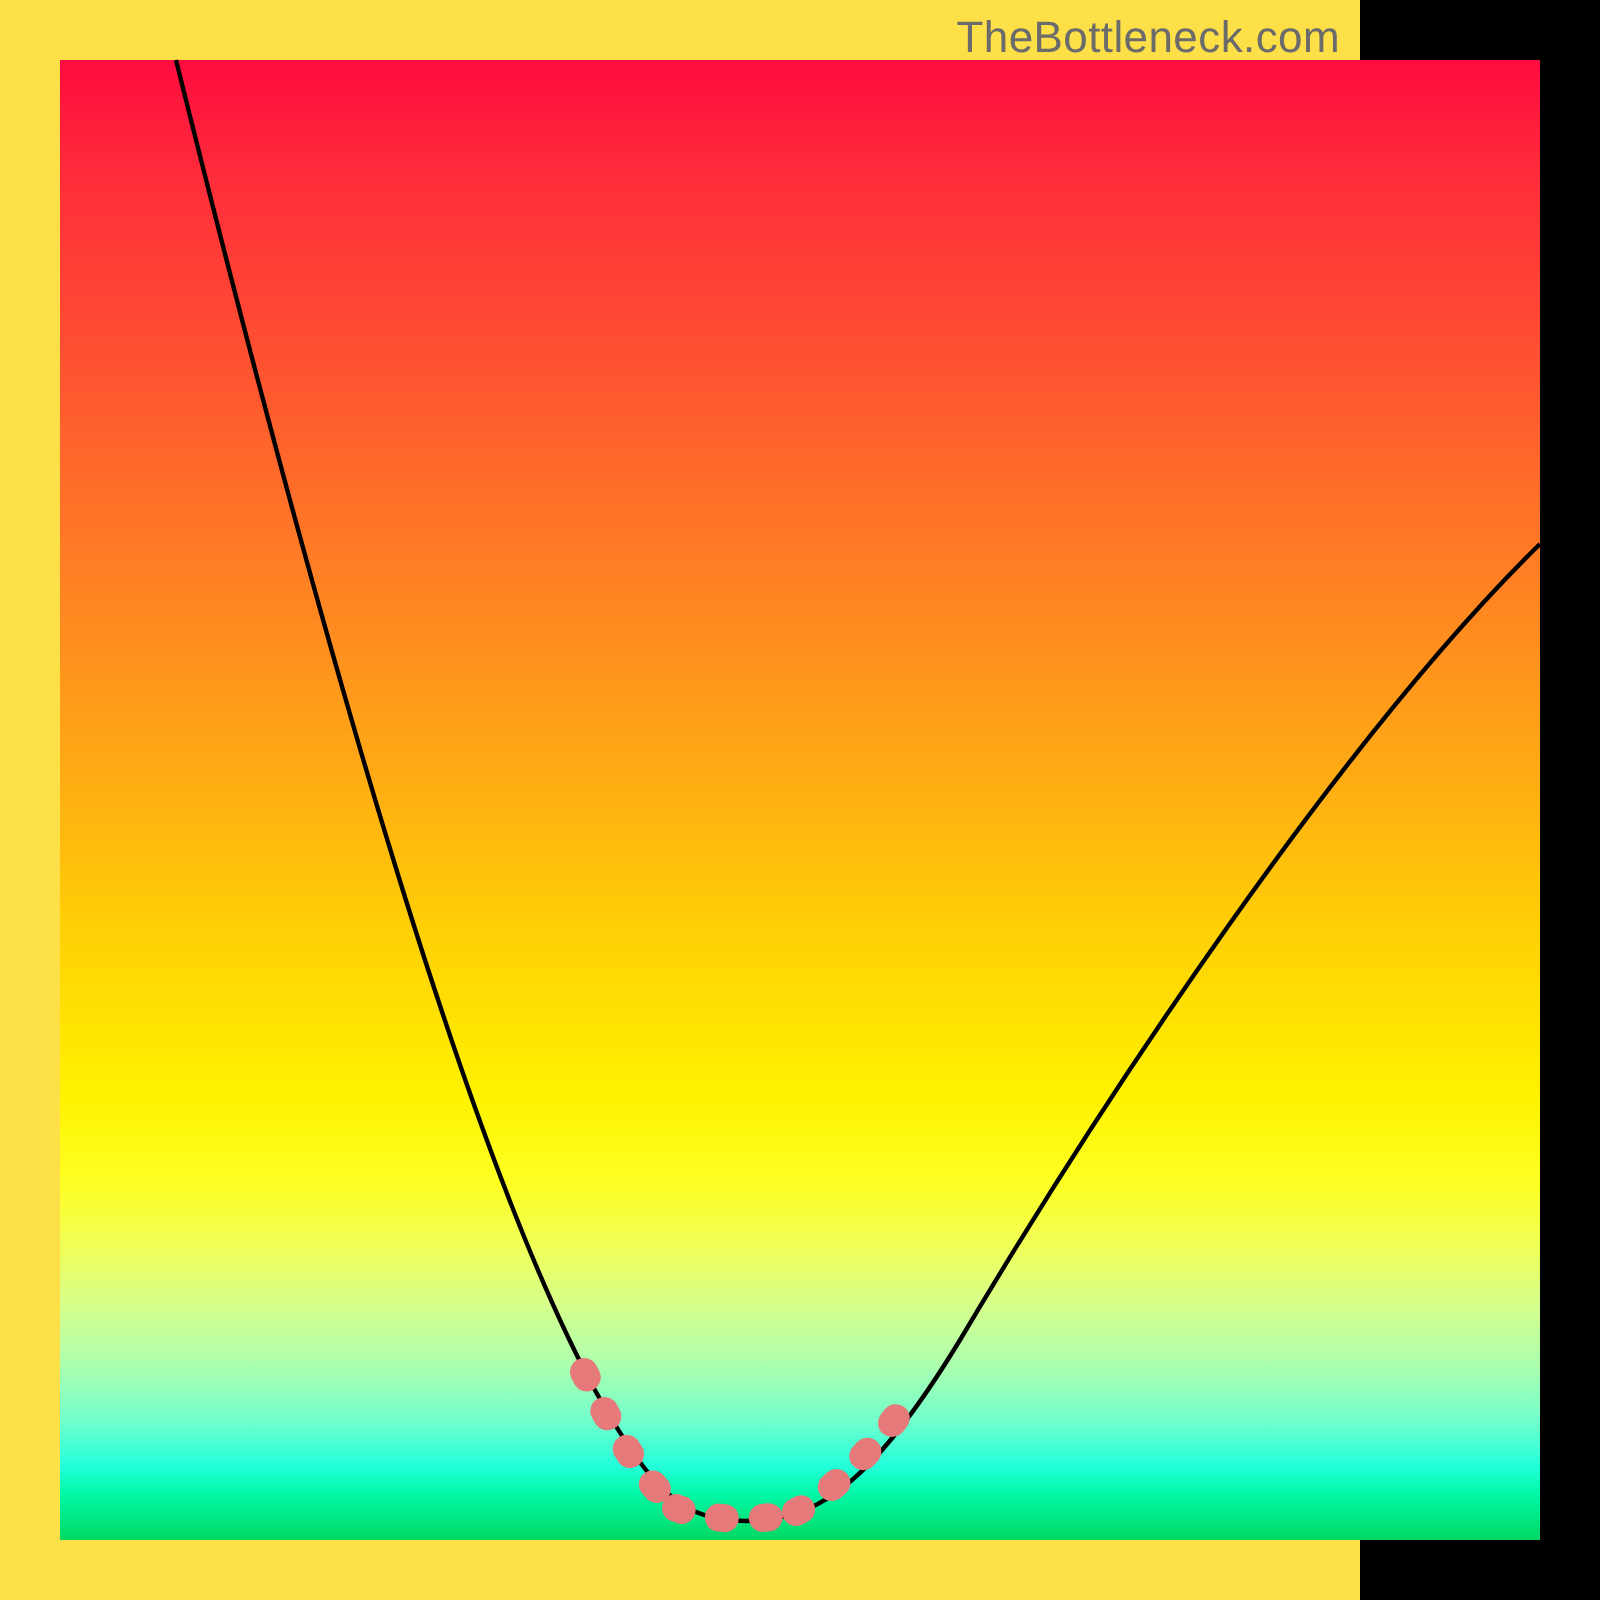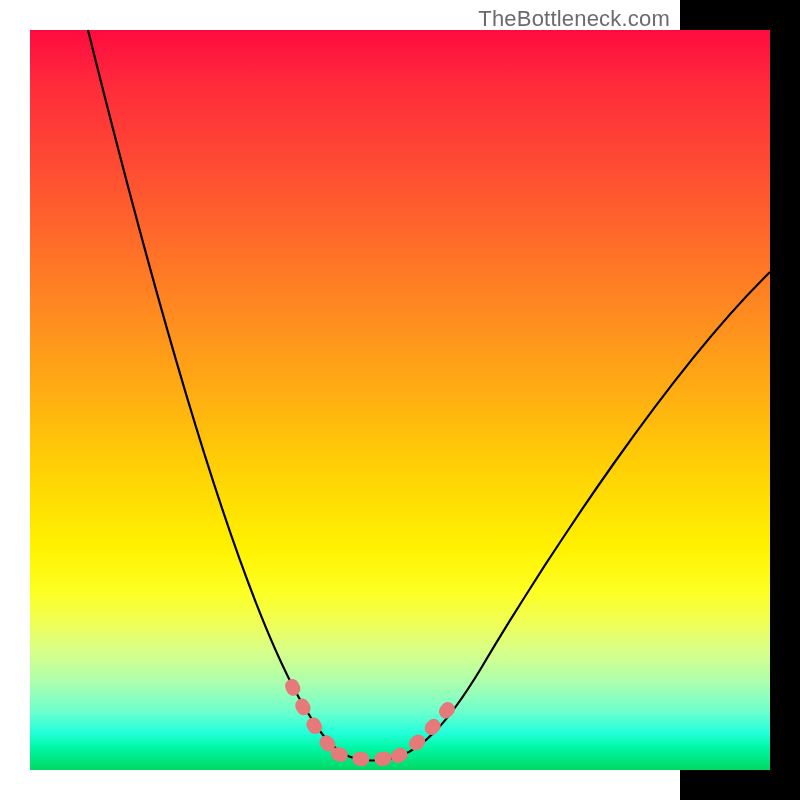--- a/index.html
+++ b/index.html
@@ -10,21 +10,21 @@
     background: #000;
     font-family: Arial, Helvetica, sans-serif;
     overflow: hidden;
   }
   .frame {
     position: absolute;
     left: 0;
     top: 0;
     width: 680px;
     height: 800px;
-    background: #ffffff;
+    background: #fde047;
   }
   .plot-area {
     position: absolute;
     left: 30px;
     top: 30px;
     width: 740px;
     height: 740px;
     
     background: linear-gradient(
       to bottom,

